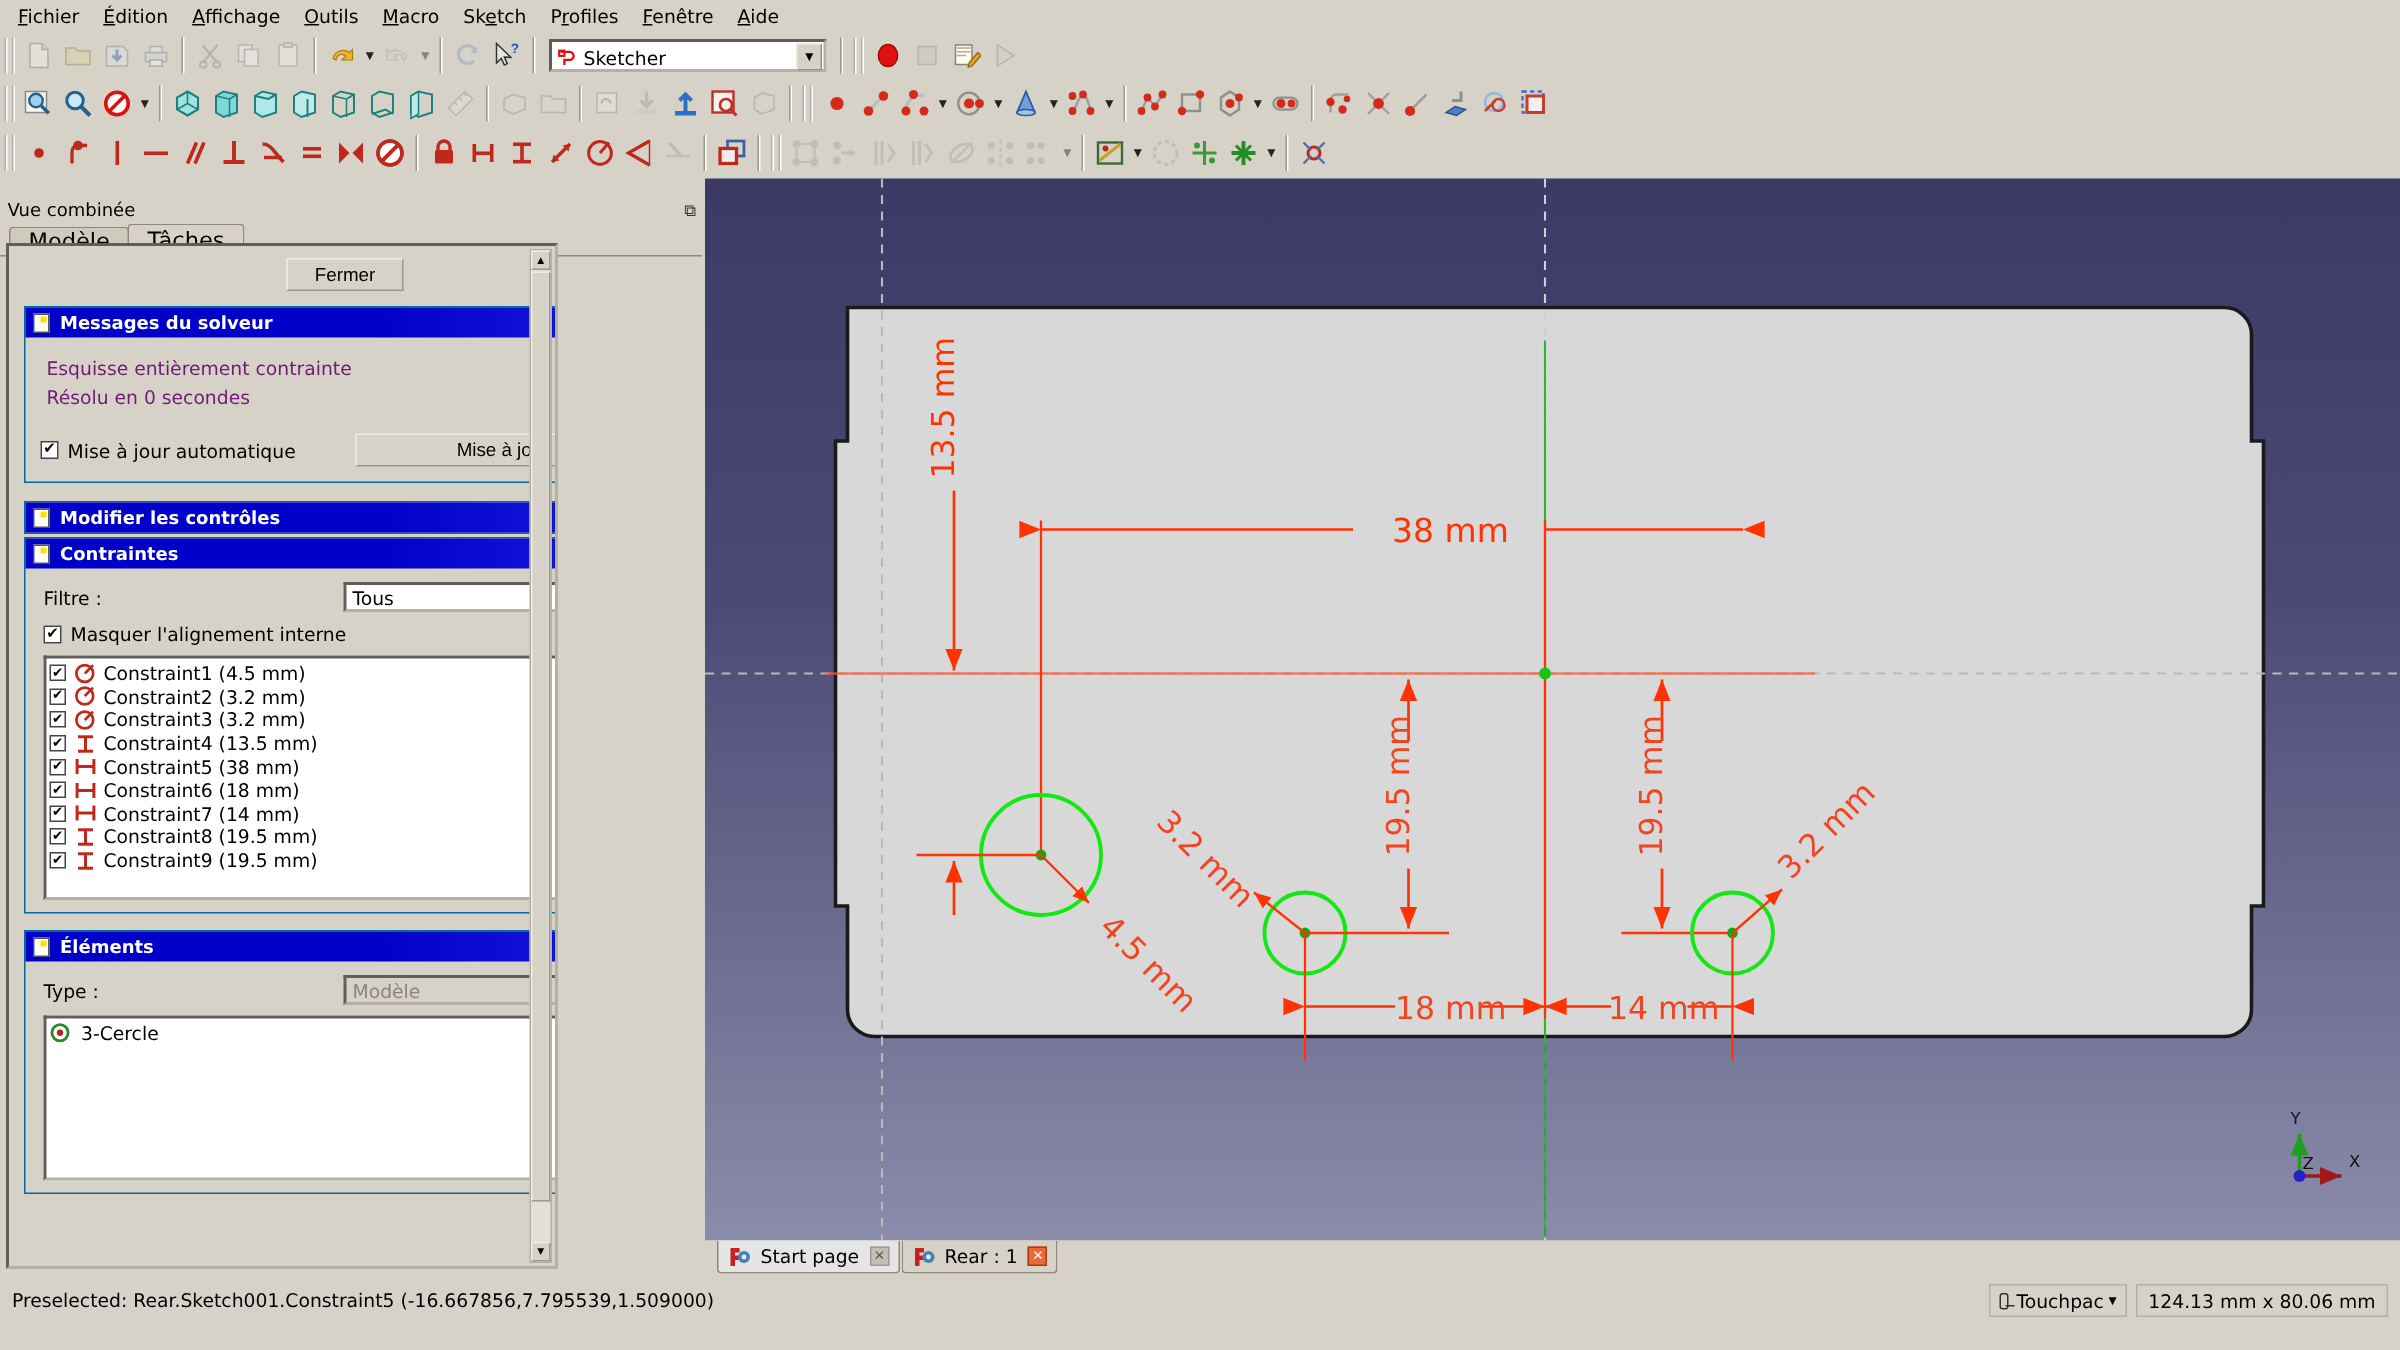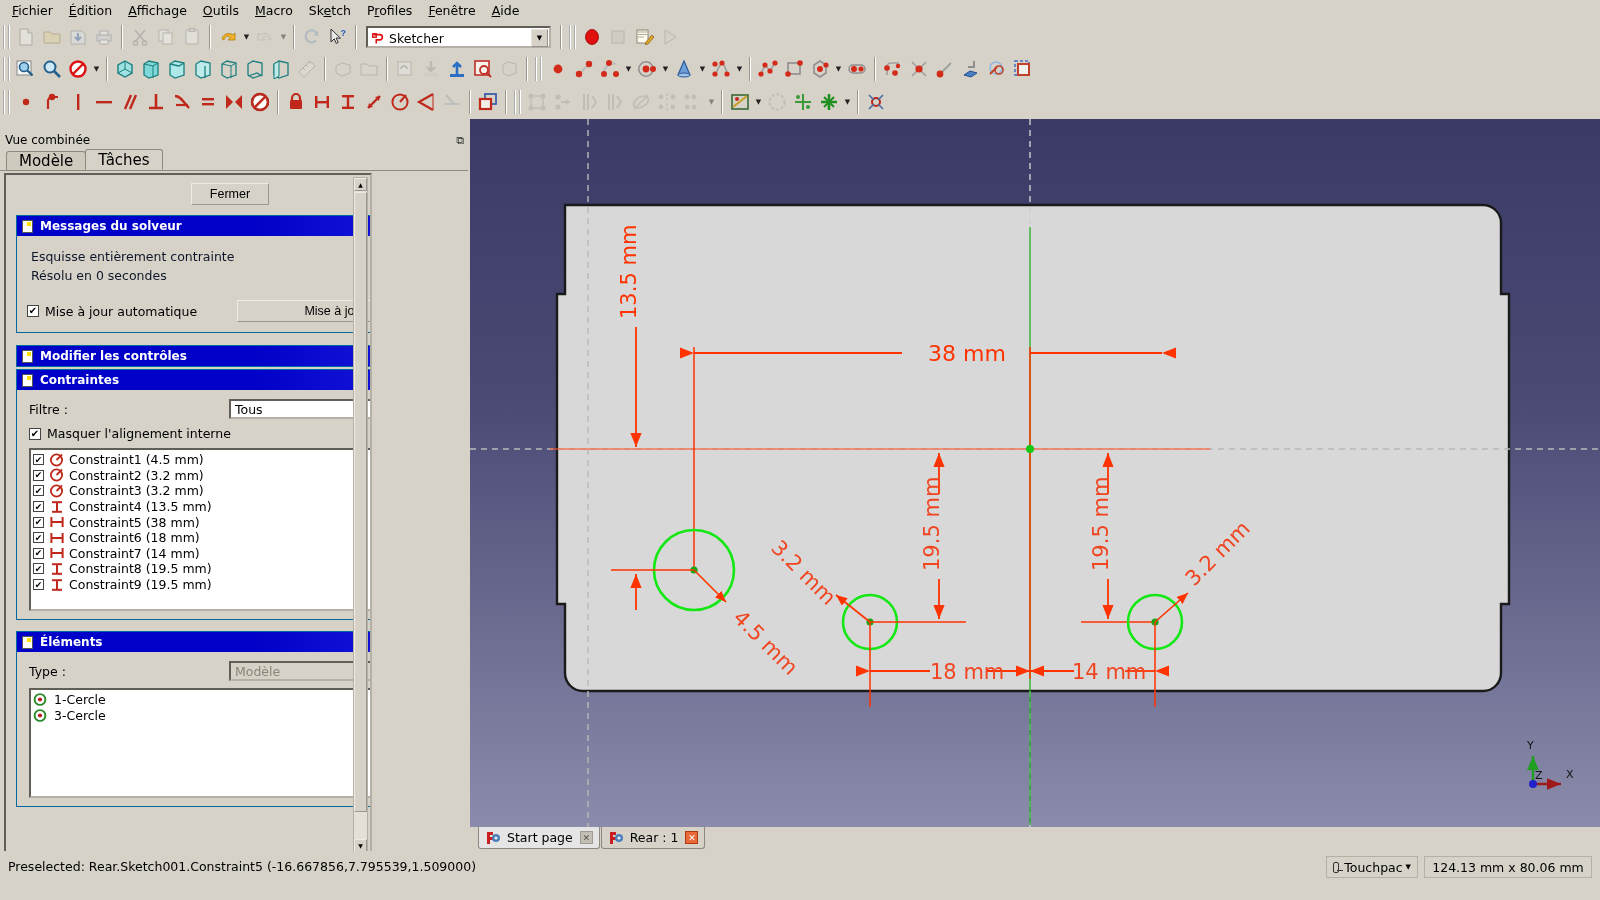--- a/index.html
+++ b/index.html
@@ -46,21 +46,21 @@
     background:#d6d2c8; }
   .panel-title { height:18px; display:flex; align-items:center;
     justify-content:space-between; padding:0 4px 0 5px; font-size:12px;margin-top:12px; }
   .panel-undock { font-family:"DejaVu Sans Mono", monospace; font-size:11px; color:#333; }
   .tabrow { height:22px; display:flex; align-items:flex-end; padding-left:6px;
     border-bottom:1px solid #8e897c; }
   .vtab { height:19px; padding:0 12px; display:flex; align-items:center;
     font-size:15px; background:#cfcabe; border:1px solid #8e897c;
     border-bottom:none; margin-right:-1px; border-radius:3px 3px 0 0; }
   .vtab.active { background:#d6d2c8; height:21px; border-bottom:1px solid #d6d2c8; }
-  #taskarea { position:absolute; left:4px; top:54px; width:368px; height:684px;
+  #taskarea { position:absolute; left:4px; top:43px; width:368px; height:684px;
     border:2px inset #b5b0a5; background:#d6d2c8; overflow:hidden; }
   #taskinner { position:absolute; left:0; top:0; width:444px; height:684px;
     padding:8px 6px 0 10px; }
 
   .btn { background:#d6d2c8; border:1px outset #efebe2; font-size:12.5px;
     padding:3px 10px; color:#000; }
 
   .group { margin-top:10px; border:1px solid #0369a1; background:#d6d2c8; }
   .group-hd { height:20px; display:flex; align-items:center;
     background:linear-gradient(to right,#0000c8 0%,#0000c8 55%,#1d1de0 100%);
@@ -69,21 +69,21 @@
   .hd-doc { width:11px; height:13px; background:#fff; border:1px solid #555;
     margin-right:7px; position:relative; }
   .hd-doc:after { content:""; position:absolute; right:1px; top:1px; width:4px;
     height:4px; background:#ffe000; }
   .hd-chev { position:absolute; right:5px; top:2px; width:15px; height:15px;
     border-radius:50%; background:#e8e4da; border:1px solid #555;
     display:flex; align-items:center; justify-content:center;
     font-size:8px; color:#000; font-weight:bold; }
   .group-body { padding:8px 10px 10px 10px; }
 
-  .solver-msg { color:#0f172a; font-size:12.5px; margin:3px 0 4px 4px; }
+  .solver-msg { color:#701a75; font-size:12.5px; margin:3px 0 4px 4px; }
   .cb-row { display:flex; align-items:center; font-size:12.5px; }
   .cbox { width:12px; height:12px; border:1px solid #444; background:#fff;
     margin-right:6px; display:flex; align-items:center; justify-content:center;
     font-size:10px; line-height:10px; color:#000; flex:0 0 auto; }
 
   .field-row { display:flex; align-items:center; margin-bottom:7px; }
   .field-label { font-size:12.5px; width:200px; }
   .combo { width:195px; height:20px; background:#fff; border:2px inset #b5b0a5;
     display:flex; align-items:center; padding-left:4px; font-size:12.5px;
     position:relative; }
@@ -865,27 +865,20 @@
                 <span>Modèle</span>
                 <div class="arrowbox">▼</div>
               </div>
             </div>
             <div class="listbox" style="height:110px;" id="element-list">
                 <div class="li" style="height: 15.8px;">
                   <span class="ei"><svg width="15" height="13" viewBox="0 0 15 13">
                       <circle cx="7" cy="6.5" r="5.4" fill="none" stroke="#2a8a2a" stroke-width="1.9"></circle>
                       <circle cx="7" cy="6.5" r="2.1" fill="#c02020"></circle>
                     </svg></span>
-                  <span>1-Cercle</span>
-                </div>
-                <div class="li" style="height: 15.8px;">
-                  <span class="ei"><svg width="15" height="13" viewBox="0 0 15 13">
-                      <circle cx="7" cy="6.5" r="5.4" fill="none" stroke="#2a8a2a" stroke-width="1.9"></circle>
-                      <circle cx="7" cy="6.5" r="2.1" fill="#c02020"></circle>
-                    </svg></span>
                   <span>3-Cercle</span>
                 </div>
               </div>
           </div>
         </div>
 
       </div>
 
       <div class="vscroll">
         <div class="arw">▲</div>

